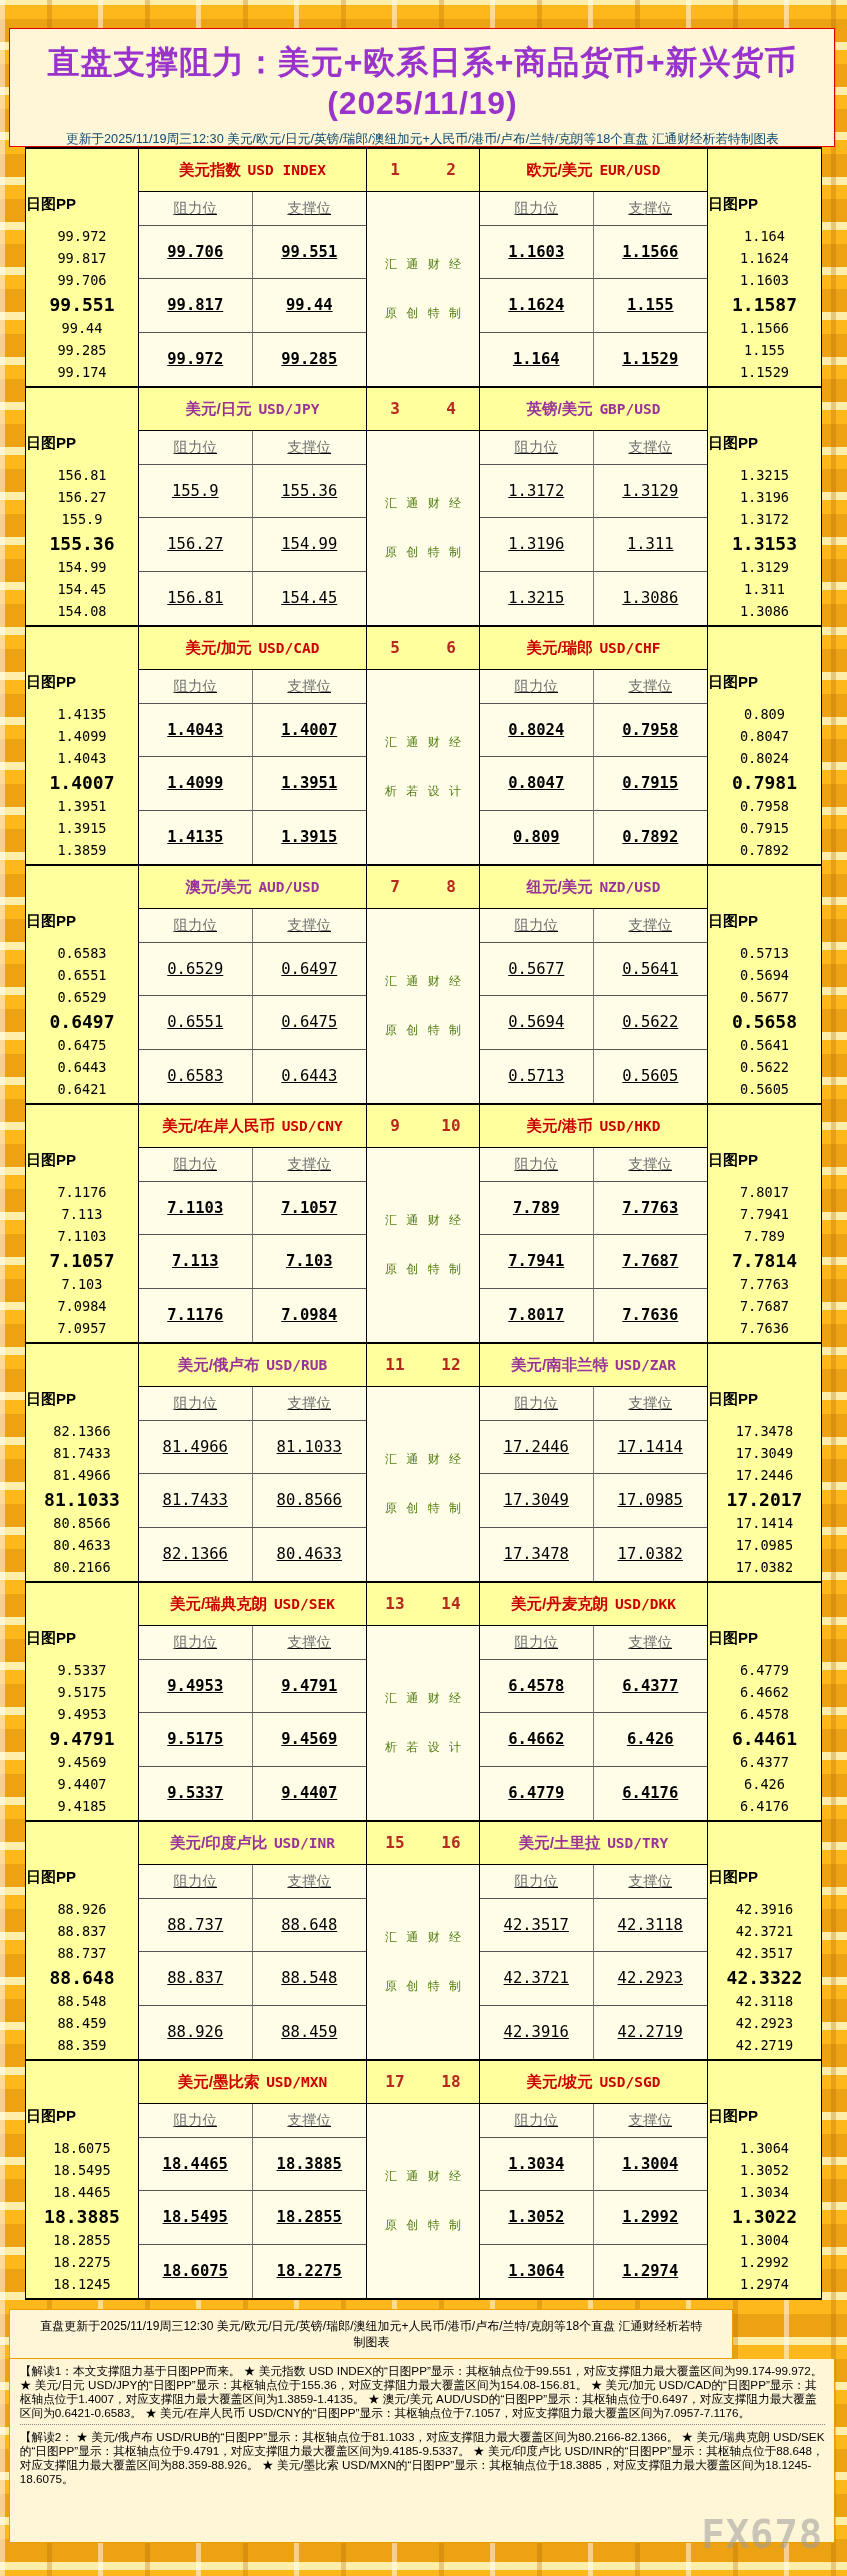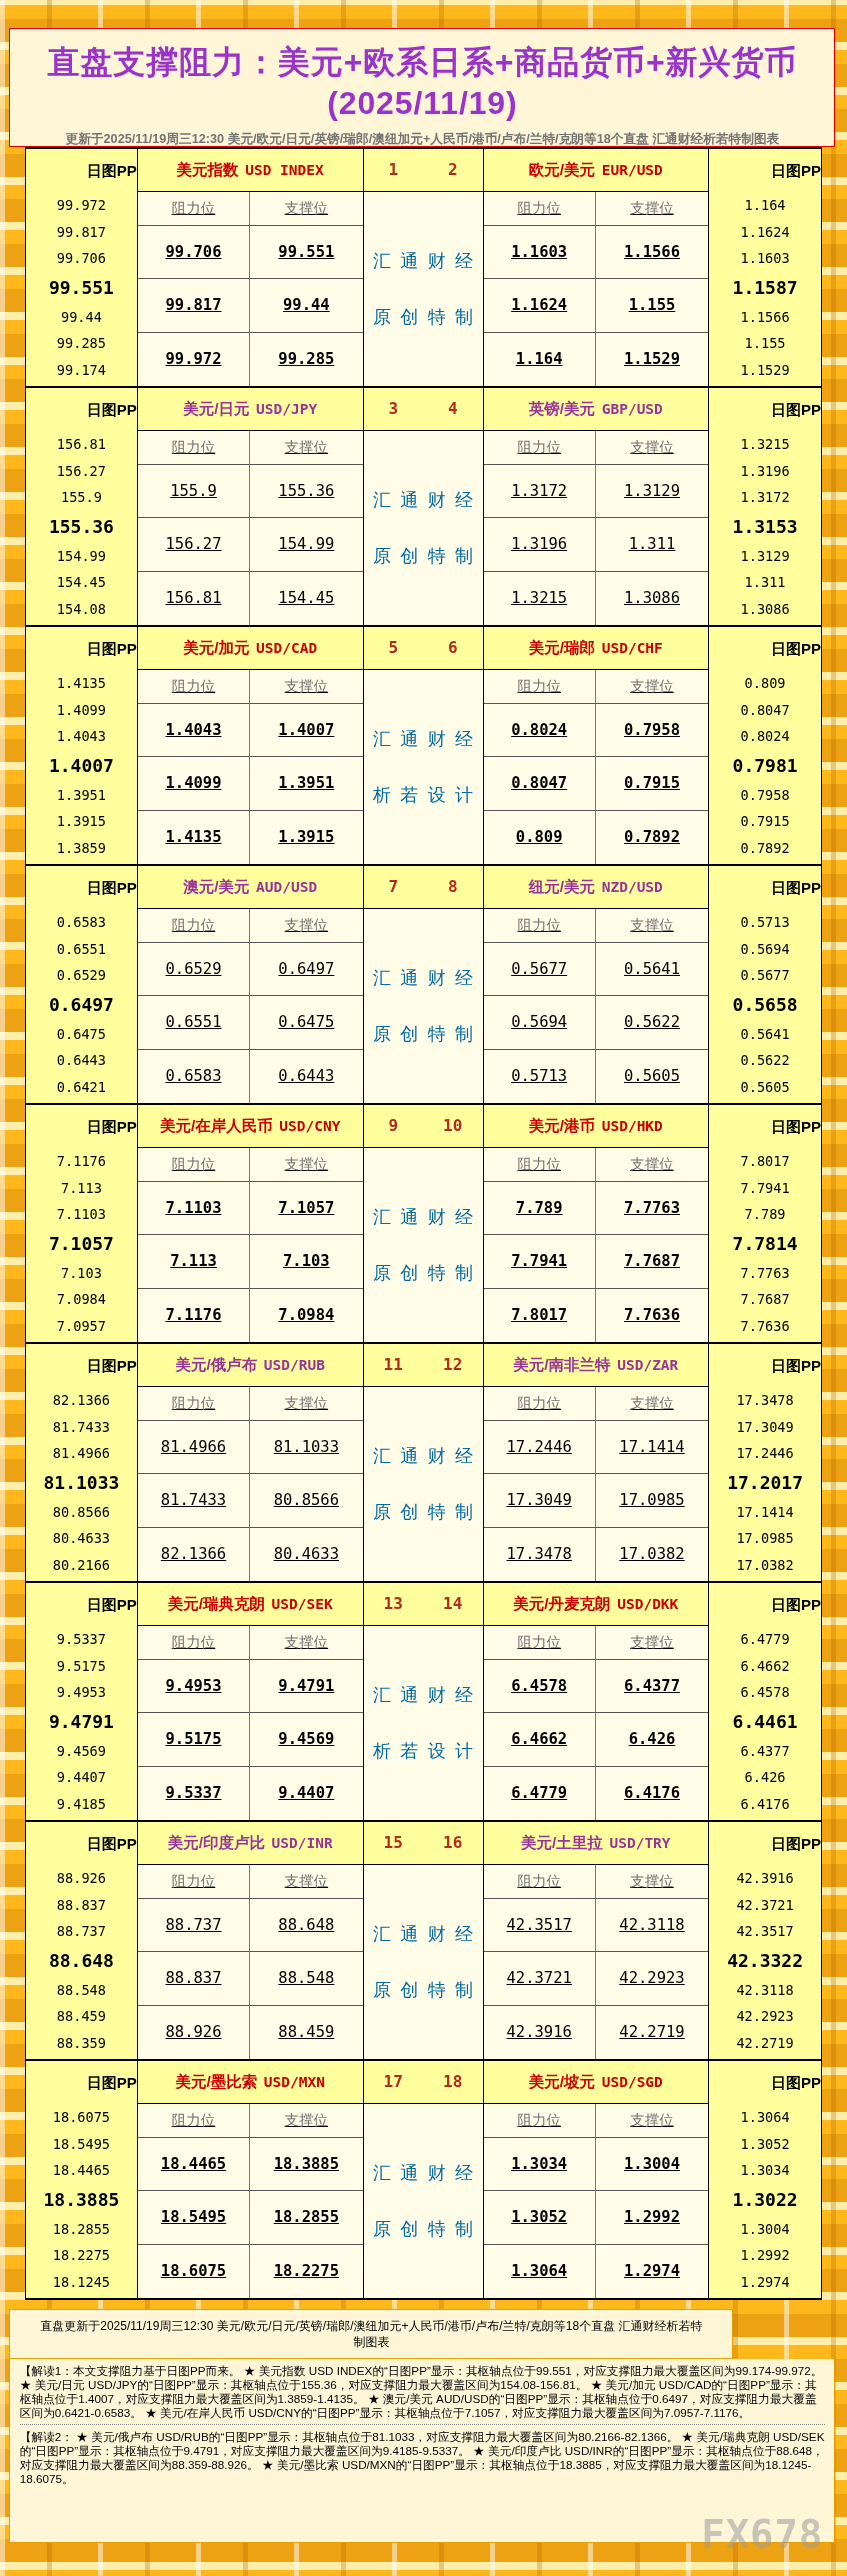--- a/index.html
+++ b/index.html
@@ -10,32 +10,32 @@
     background-color:#FFB81C;
     background-image:
       repeating-linear-gradient(90deg, rgba(255,255,255,.5) 0 4.7px, rgba(255,255,255,0) 4.7px 47px, rgba(170,95,0,.28) 47px 52px, rgba(255,255,255,0) 52px 98px),
       repeating-linear-gradient(180deg, rgba(255,252,205,.8) 0 4.7px, rgba(255,187,28,0) 4.7px 19px, rgba(196,112,0,.30) 19px 42px, rgba(255,252,205,.8) 42px 45px);
   }
   .header-box{
     position:absolute;left:9.4px;top:28px;width:826px;height:119px;box-sizing:border-box;
     background:#FFF6D8;border:0.9px solid #E00000;text-align:center;overflow:hidden;
   }
   .main-title{margin-top:12px;font-size:32px;font-weight:bold;color:#9933CC;letter-spacing:0.9px;}
-  .sub-title{margin:8.4px auto 0;max-width:802px;font-size:12.7px;line-height:18px;color:#737373;font-weight:bold;}
+  .sub-title{margin:8.4px auto 0;max-width:802px;font-size:12.7px;line-height:18px;color:#0c4a6e;}
 
   .table-wrap{
     position:absolute;left:25px;top:147px;width:797px;box-sizing:border-box;
     border-left:1.9px solid #000;border-right:1.9px solid #000;border-top:2.8px solid #000;
     background:#FFFDE8;
   }
   .block{display:flex;height:237px;border-bottom:2.8px solid #000;}
   .col{box-sizing:border-box;}
   .pp-col{width:113px;background:#FFFF9E;border-right:1.9px solid #000;display:flex;flex-direction:column;}
   .pp-col.rightmost{border-right:none;}
-  .pp-head{height:43px;line-height:43px;text-align:right;font-weight:bold;font-size:15px;}
+  .pp-head{height:43px;line-height:43px;text-align:left;font-weight:bold;font-size:15px;margin-top:33px;}
   .pp-vals{flex:1;display:flex;flex-direction:column;justify-content:space-around;align-items:center;padding-bottom:2.8px;}
   .pp-v{font-size:13.6px;font-family:"DejaVu Sans Mono",monospace;}
   .pp-v.pivot{font-size:18px;font-weight:bold;}
 
   .pair-col{width:228px;display:flex;flex-direction:column;border-right:1.9px solid #000;background:#FFFDE8;}
   .pair-title{height:43px;line-height:41px;text-align:center;background:#FFFF9E;border-bottom:1.9px solid #000;
     font-weight:bold;font-size:15.5px;box-sizing:border-box;white-space:nowrap;}
   .title-red .pair-title{color:#CC0000;}
   .title-purple .pair-title{color:#993399;}
   .pair-name-en{margin-left:6.6px;font-family:"DejaVu Sans Mono",monospace;font-size:14.5px;}
@@ -45,21 +45,21 @@
   .pair-grid .g-cell:nth-last-child(-n+2){border-bottom:none;}
   .g-head{color:#6F6F6F;font-size:14.5px;}
   .g-val{font-size:15.5px;font-family:"DejaVu Sans Mono",monospace;}
   .vals-bold .g-val{font-weight:bold;}
 
   .mid-col{flex:1;display:flex;flex-direction:column;border-right:1.9px solid #000;background:#FFFDE8;}
   .mid-nums{height:43px;background:#FFFF9E;border-bottom:1.9px solid #000;box-sizing:border-box;display:flex;}
   .mid-nums span{flex:1;text-align:center;line-height:41px;font-weight:bold;font-size:16px;color:#B5291E;
     font-family:"DejaVu Sans Mono",monospace;}
   .mid-wm{flex:1;display:flex;flex-direction:column;justify-content:center;align-items:center;gap:32px;}
-  .wm-line{color:#0369a1;font-size:18px;letter-spacing:9.4px;padding-left:9.4px;white-space:nowrap;}
+  .wm-line{color:#4d7c0f;font-size:12px;letter-spacing:9.4px;padding-left:9.4px;white-space:nowrap;}
 
   .update-box{
     position:absolute;left:9.4px;top:2309px;width:724px;height:50px;box-sizing:border-box;
     background:#FFF6D8;border:0.9px solid #E8A000;text-align:center;
     font-size:12px;line-height:16px;padding:7.5px 28px 0;
   }
   .notes-box{
     position:absolute;left:9.4px;top:2359px;width:826px;height:184px;box-sizing:border-box;
     background:#FFF6D8;border:0.9px solid #E8A000;border-top:none;
     padding:4.7px 9.4px;font-size:11.7px;line-height:14px;

